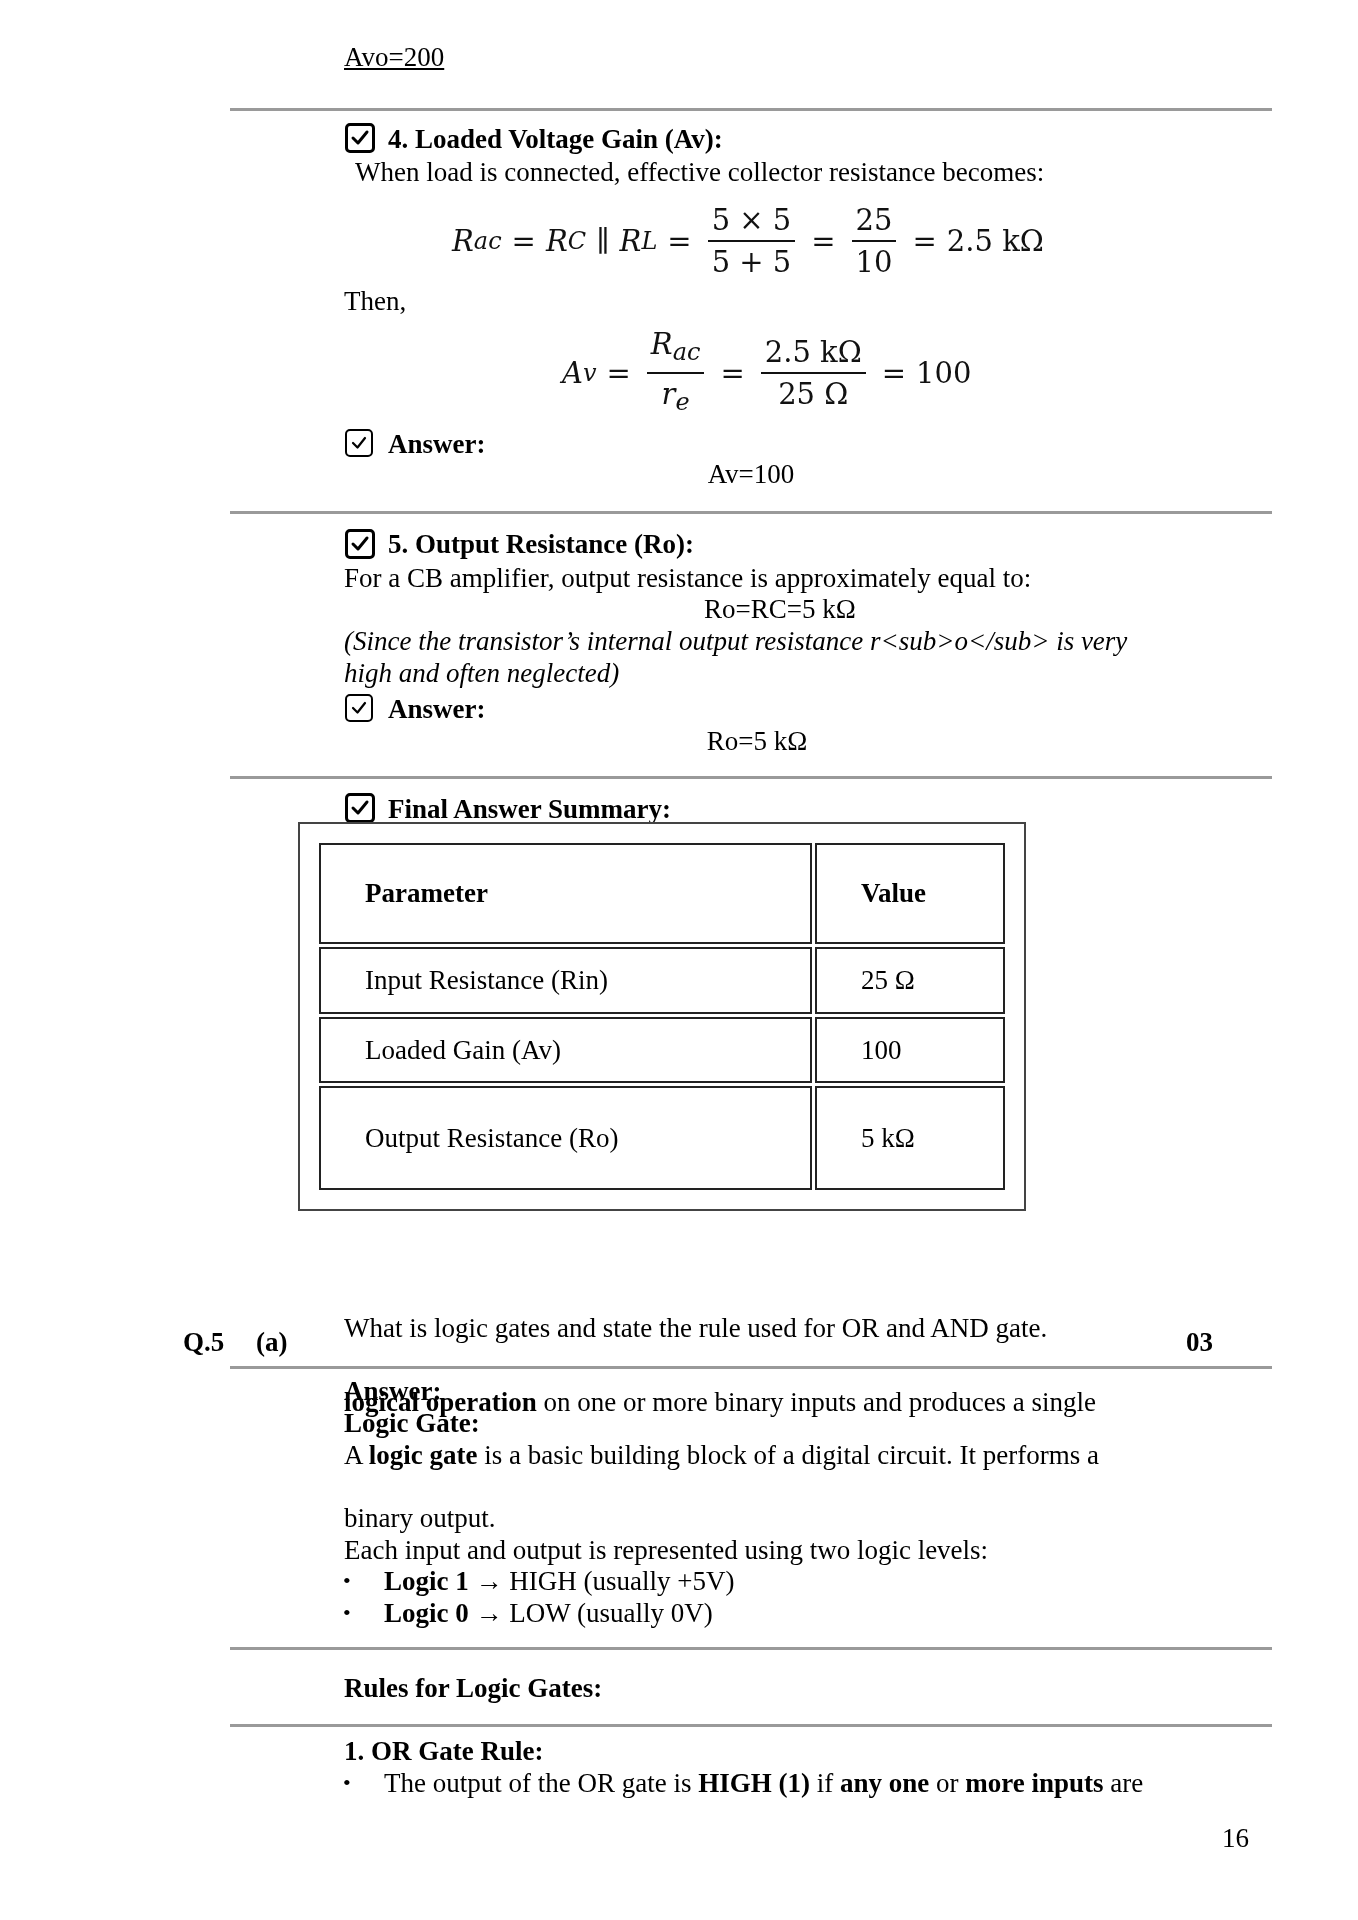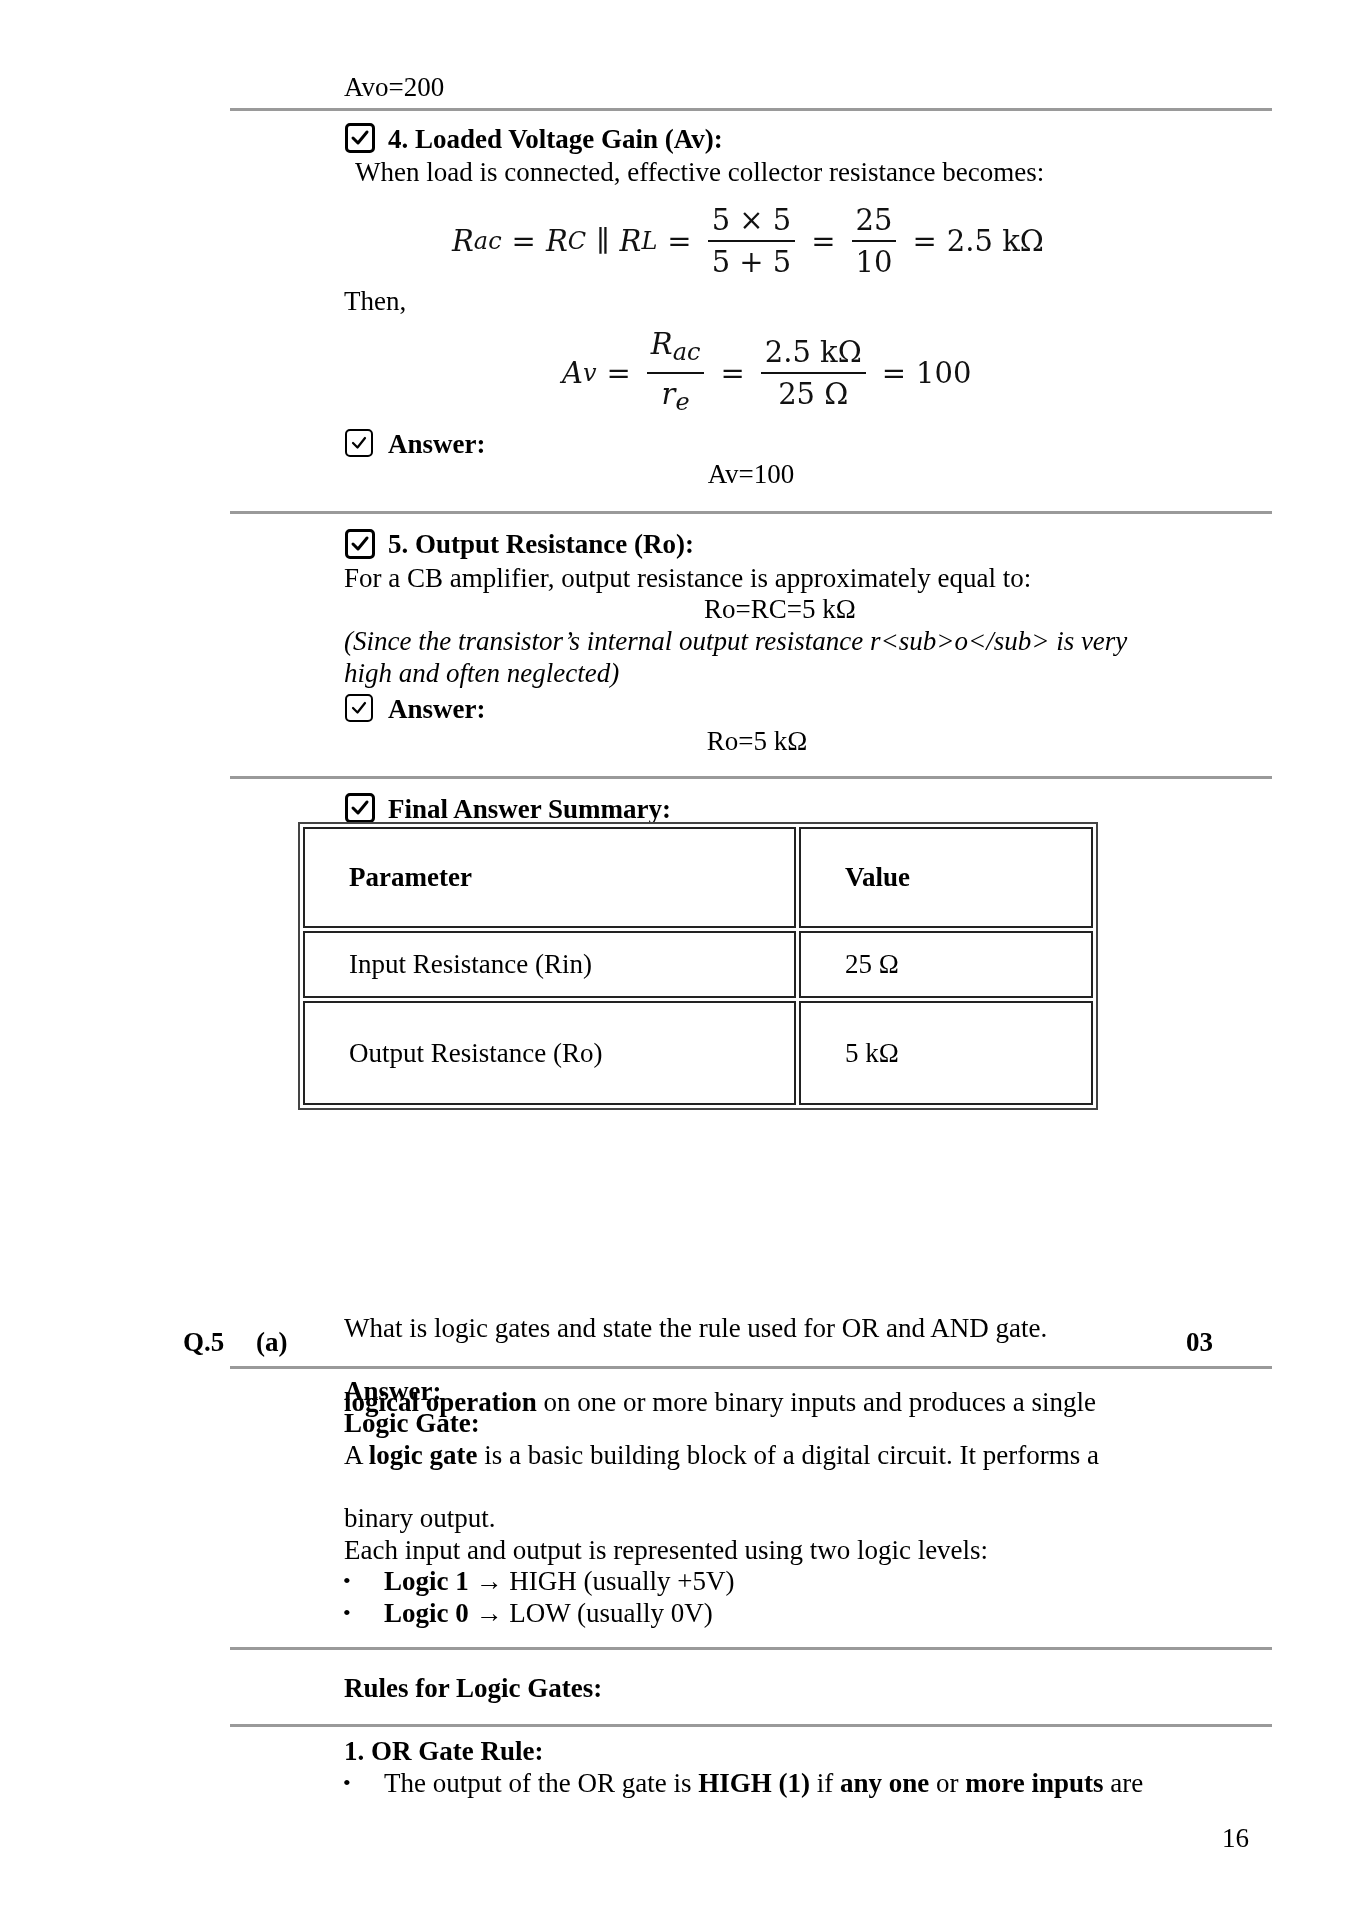--- a/index.html
+++ b/index.html
@@ -21,38 +21,38 @@
   
   .eq { position: absolute; font-family: "DejaVu Serif", serif; font-size: 29px; display: flex; align-items: center; white-space: nowrap; color: #111; }
   .eq .v { font-style: italic; }
   .eq sub { font-size: 24px; font-style: italic; vertical-align: -6px; }
   .eq .op { margin: 0 10px; }
   .frac { display: inline-flex; flex-direction: column; align-items: center; margin: 0 6px; }
   .frac .num, .frac .den { padding: 0 4px; line-height: 40px; }
   .frac .bar { height: 2px; background: #111; align-self: stretch; }
   
   .summary {
-    position: absolute; left: 298px; top: 822px; width: 800px;
-    border: 2px solid #444; border-collapse: separate; border-spacing: 3px; padding: 0;
+    position: absolute; left: 298px; top: 822px; width: 728px;
+    border: 2px solid #444; border-collapse: separate; border-spacing: 3px; padding: 16px;
   }
   .summary td {
     border: 2px solid #222; padding: 0 0 0 44px; font-size: 27px; vertical-align: middle;
   }
   .summary td.c1 { width: 445px; }
   .summary tr.r-head td { height: 97px; font-weight: bold; }
   .summary tr.r1 td { height: 63px; }
   .summary tr.r2 td { height: 60px; }
   .summary tr.r3 td { height: 62px; }
   .summary tr.r4 td { height: 100px; }
   .bullet { position: absolute; font-size: 22px; }
 </style>
 </head>
 <body>
 
-<div class="t" style="left:344px; top:71px;">Avo=200</div>
+<div class="t" style="left:344px; top:41px;text-decoration:underline;">Avo=200</div>
 <div class="rule" style="top:108px;"></div>
 
 <div class="check" style="left:345px; top:123px;">
   <svg viewBox="0 0 20 20">
       <path d="M3 10 L8 15 L17 4" fill="none" stroke="#000" stroke-width="3" stroke-linecap="round" stroke-linejoin="round"></path>
     </svg>
 </div>
 <div class="t b" style="left:388px; top:123px;">4. Loaded Voltage Gain (Av):</div>
 <div class="t" style="left:344px; top:156px;margin-left:11px;">When load is connected, effective collector resistance becomes:</div>
 
@@ -140,20 +140,24 @@
 <table class="summary">
   <tbody>
       <tr class="r-head">
     <td class="c1">Parameter</td>
     <td>Value</td>
   </tr>
   <tr class="r1">
     <td class="c1">Input Resistance (Rin)</td>
     <td>25 Ω</td>
   </tr>
+  <tr class="r3">
+    <td class="c1">Loaded Gain (Av)</td>
+    <td>100</td>
+  </tr>
   <tr class="r4">
     <td class="c1">Output Resistance (Ro)</td>
     <td>5 kΩ</td>
   </tr>
 </tbody>
   </table>
 
 <div class="t b" style="left:183px; top:1326px;">Q.5</div>
 <div class="t b" style="left:256px; top:1326px;">(a)</div>
 <div class="t" style="left:344px; top:1312px;">What is logic gates and state the rule used for OR and AND gate.</div>

